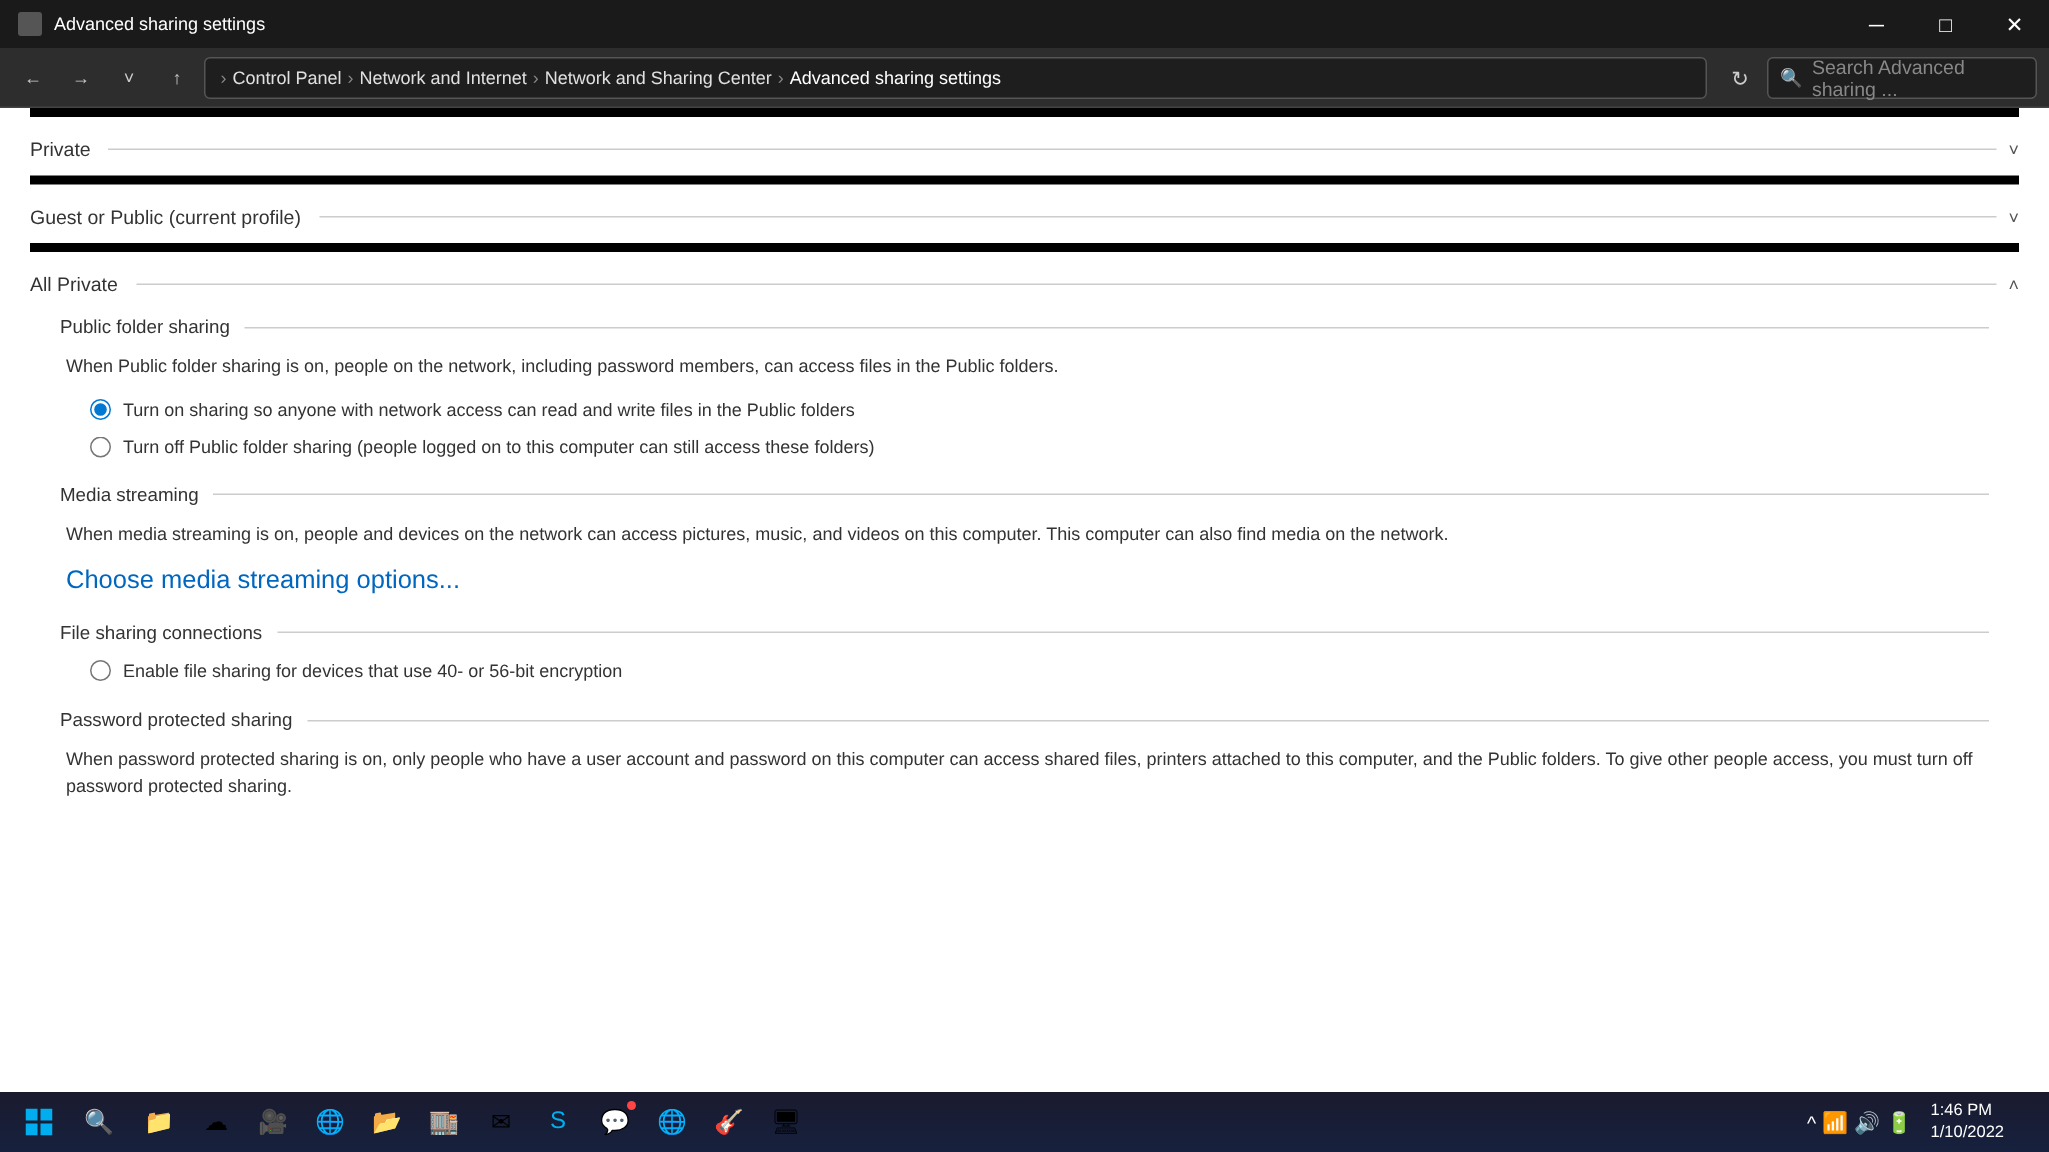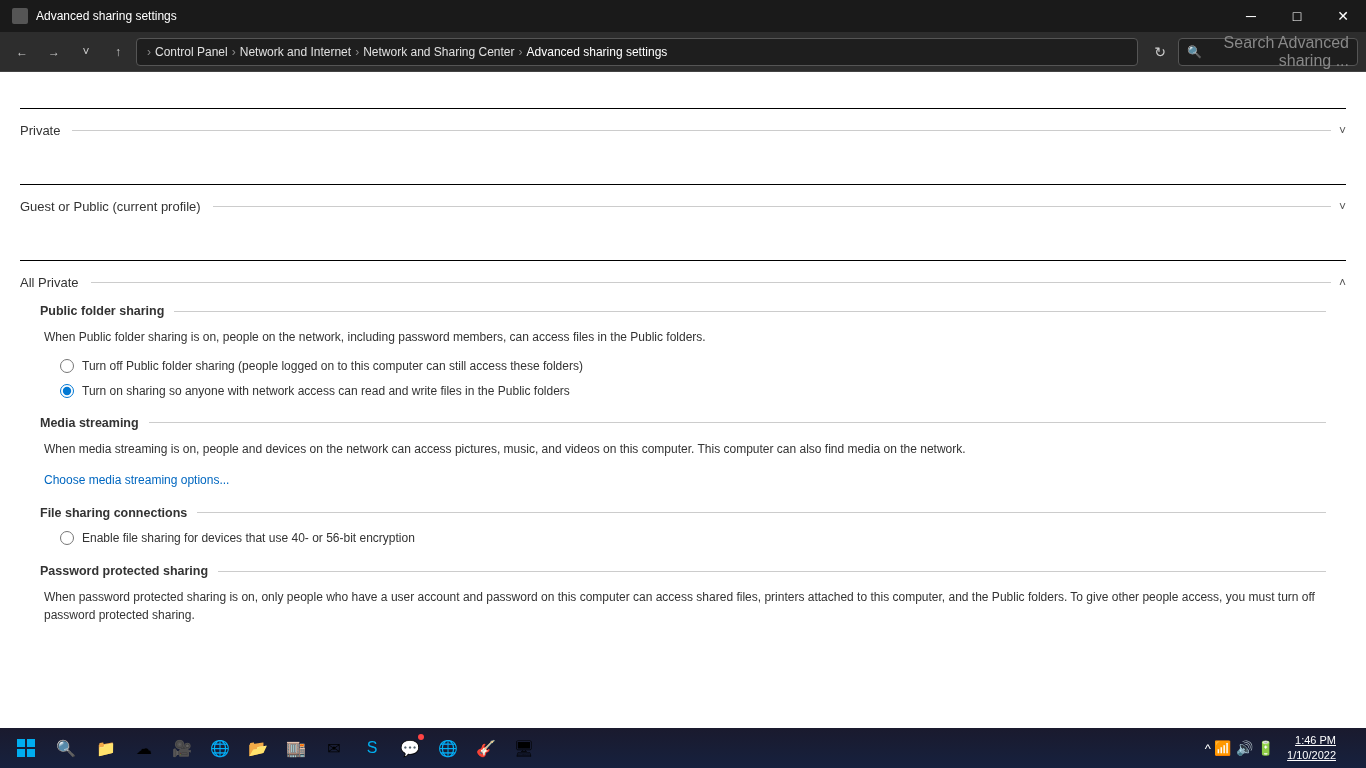--- a/index.html
+++ b/index.html
@@ -84,22 +84,21 @@
       overflow-y: auto;
       padding: 0 20px;
     }
 
     
     .section-header {
       display: flex;
       align-items: center;
       padding: 14px 0 10px 0;
       cursor: pointer;
-      border-top: 1px solid #000000;
-      margin-top: 36px;
+      border-top: 6px solid #000000;
     }
     .section-header-title {
       font-size: 13px;
       color: #333;
       white-space: nowrap;
       margin-right: 12px;
     }
     .section-header-line {
       flex: 1;
       height: 1px;
@@ -112,21 +111,20 @@
     }
 
     
     .section-content { padding: 0 20px 16px 20px; }
 
     .subsection-header {
       display: flex;
       align-items: center;
       margin-bottom: 10px;
       margin-top: 4px;
-      font-weight: bold;
     }
     .subsection-title {
       font-size: 12.5px;
       color: #333;
       white-space: nowrap;
       margin-right: 10px;
     }
     .subsection-line {
       flex: 1;
       height: 1px;
@@ -153,21 +151,21 @@
     }
     .radio-input {
       width: 14px; height: 14px;
       margin-top: 1px;
       accent-color: #0078d4;
       flex-shrink: 0;
     }
 
     .link-text {
       color: #0067c0;
-      font-size: 12px;
+      font-size: 17px;
       cursor: pointer;
       text-decoration: none;
       display: inline-block;
       margin-left: 4px;
     }
 
     
     .footer {
       background: #f5f5f5;
       height: 40px;
@@ -242,25 +240,24 @@
     .taskbar-sys-icons {
       display: flex; align-items: center; gap: 4px;
       padding: 0 6px;
     }
     .sys-icon {
       color: #fff; font-size: 13px; cursor: pointer;
     }
     .taskbar-time {
       color: #fff;
       font-size: 11px;
-      text-align: right;
+      text-align: left;
       line-height: 1.4;
       padding-right: 8px;
       cursor: pointer;
-      text-decoration: underline;
     }
     .taskbar-time div:first-child { font-weight: 400; }
 
     
     .win-logo { width: 18px; height: 18px; }
 
     
     .notif-dot {
       position: relative;
     }
@@ -299,21 +296,21 @@
     <span class="path-separator">›</span>
     <span class="path-item">Network and Internet</span>
     <span class="path-separator">›</span>
     <span class="path-item">Network and Sharing Center</span>
     <span class="path-separator">›</span>
     <span class="path-item current">Advanced sharing settings</span>
   </div>
   <button class="nav-btn refresh-btn">↻</button>
   <div class="search-box">
     <span>🔍</span>
-    <span style="color:#888;font-size:16px;text-align:right;">Search Advanced sharing ...</span>
+    <span style="color:#888;font-size:13px;">Search Advanced sharing ...</span>
   </div>
 </div>
 
 <div class="main-content">
 
   <div class="section-header">
     <span class="section-header-title">Private</span>
     <div class="section-header-line"></div>
     <span class="section-chevron">˅</span>
   </div>
@@ -333,26 +330,26 @@
   <div class="section-content">
 
     
     <div class="subsection-header">
       <span class="subsection-title">Public folder sharing</span>
       <div class="subsection-line"></div>
     </div>
     <p class="description-text">When Public folder sharing is on, people on the network, including password members, can access files in the Public folders.</p>
     <div class="radio-group">
       <div class="radio-item">
+        <input type="radio" name="publicfolder" class="radio-input" checked="" style="">
+        <span>Turn on sharing so anyone with network access can read and write files in the Public folders</span>
+      </div>
+      <div class="radio-item">
         <input type="radio" name="publicfolder" class="radio-input" style="">
         <span>Turn off Public folder sharing (people logged on to this computer can still access these folders)</span>
-      </div>
-      <div class="radio-item">
-        <input type="radio" name="publicfolder" class="radio-input" checked="" style="">
-        <span>Turn on sharing so anyone with network access can read and write files in the Public folders</span>
       </div>
     </div>
 
     
     <div class="subsection-header" style="margin-top:16px;">
       <span class="subsection-title">Media streaming</span>
       <div class="subsection-line"></div>
     </div>
     <p class="description-text">When media streaming is on, people and devices on the network can access pictures, music, and videos on this computer. This computer can also find media on the network.</p>
     <a class="link-text">Choose media streaming options...</a>

